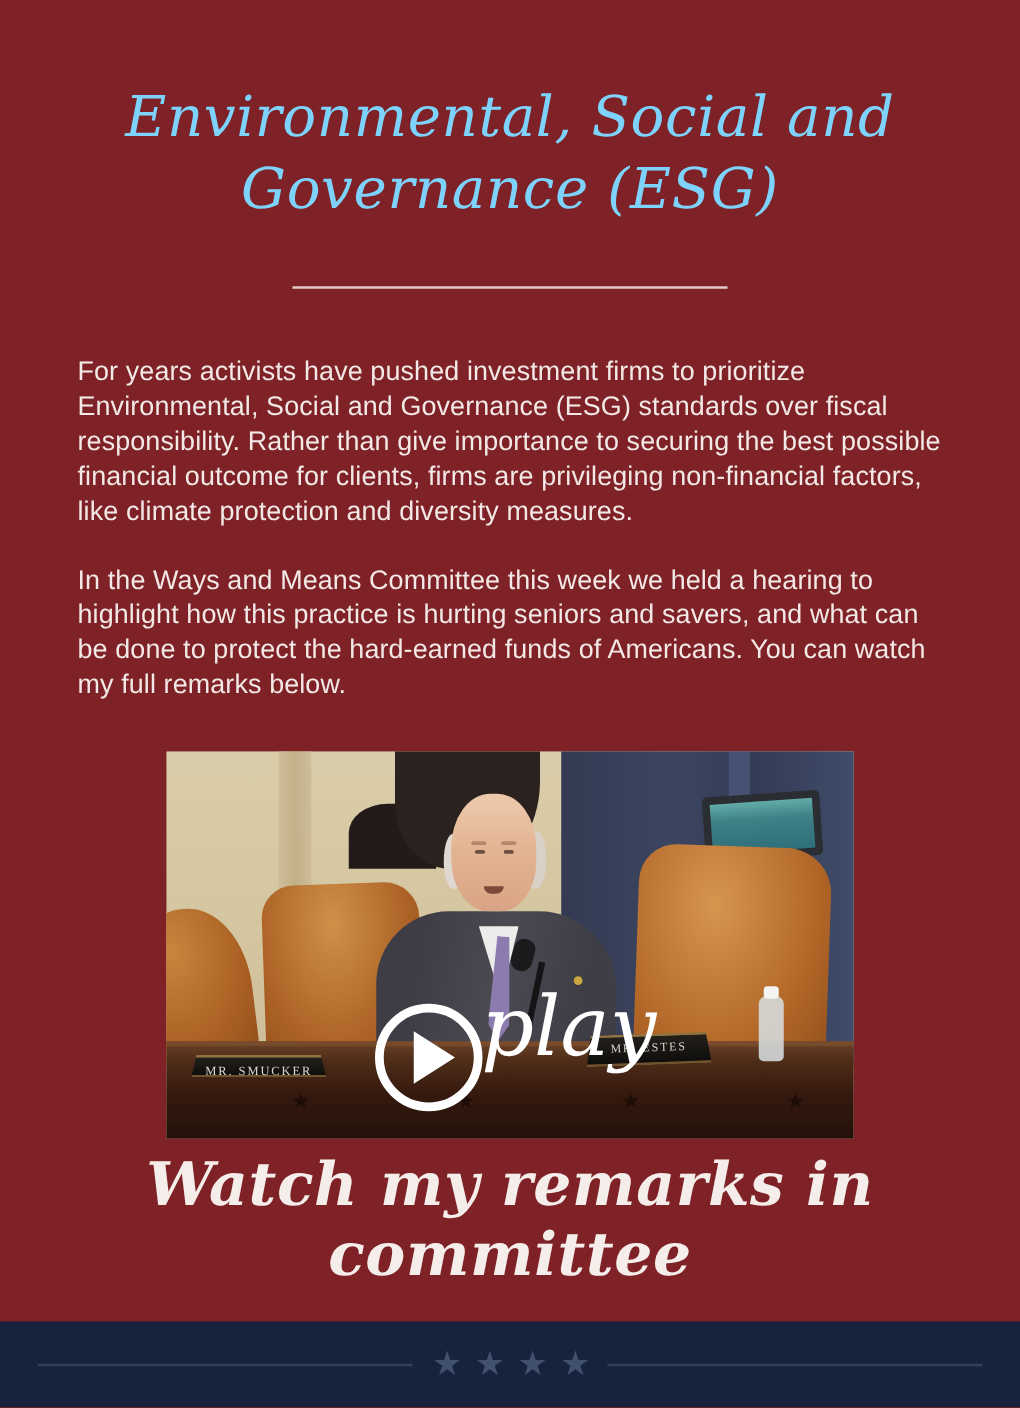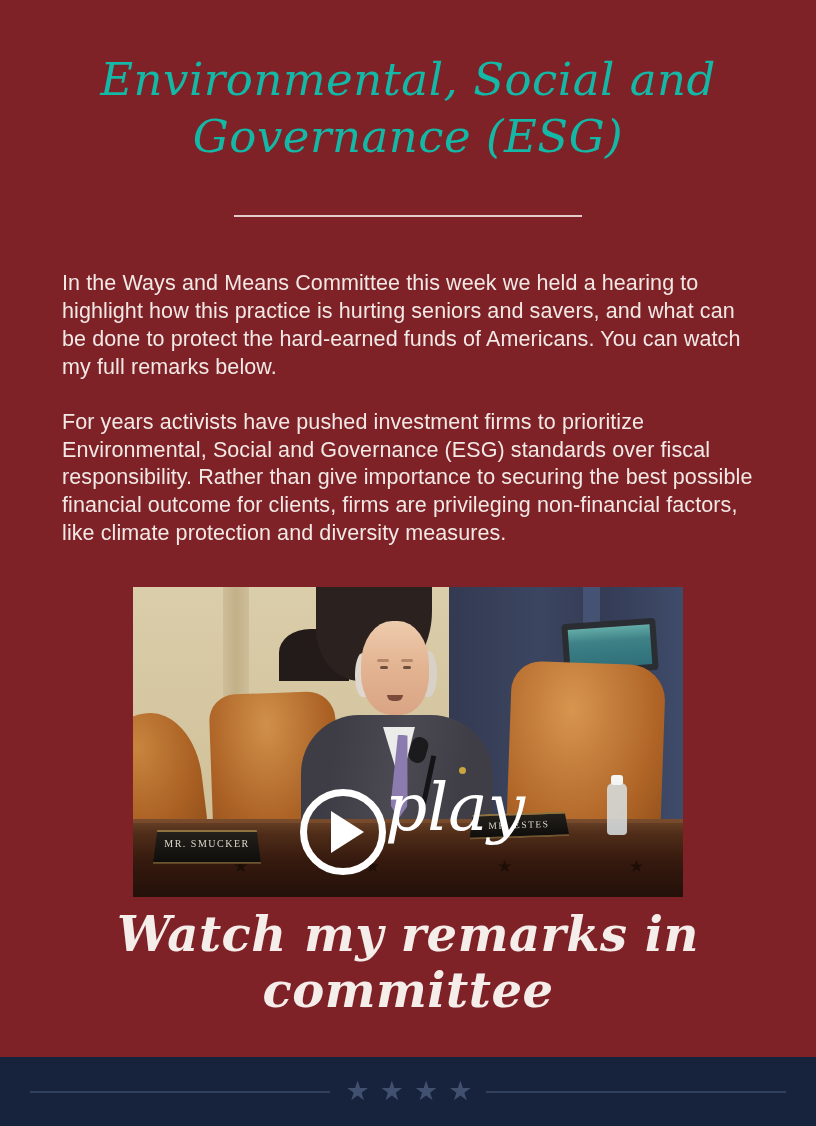--- a/index.html
+++ b/index.html
@@ -6,26 +6,26 @@
   html,body { width:816px; }
   body {
     width:816px; height:1126px; overflow:hidden;
     font-family:"Liberation Sans", sans-serif;
     background:#7E2227;
   }
   .page {
     width:816px; height:1057px; background:#7E2227; position:relative;
   }
   .page-title {
-    padding-top:52px;
+    padding-top:66px;
     width:640px; margin:0 auto;
     font-family:"DejaVu Serif", serif;
     font-style:italic; font-weight:400;
     font-size:45px; line-height:1.26;
-    color:#14b8a6; text-align:center;
+    color:#7dd3fc; text-align:center;
     letter-spacing:0.5px;
   }
   .title-divider {
     width:348px; height:2px; margin:50px auto 0;
     background:rgba(243,233,230,0.85);
   }
   .body-copy { width:692px; margin:0 auto; padding-top:53px; }
   .body-copy p {
     font-size:21.5px; line-height:1.295; color:#F2E8E5;
     letter-spacing:0.1px;
@@ -89,21 +89,21 @@
     background:linear-gradient(180deg,#6B4227 0%,#4E2C18 20%,#35190E 55%,#23110A 100%); }
   .desk-edge { left:0; top:232px; width:550px; height:4px; background:#7F522F; opacity:.65; }
   .desk-stars { left:100px; top:262px; width:420px; height:36px;
     color:rgba(8,4,2,0.5); font-size:17px; letter-spacing:56px; line-height:36px;
     white-space:nowrap; }
   .nameplate { background:linear-gradient(180deg,#23201B 0%,#0F0E0C 100%);
     border-top:2px solid #8F7340; border-bottom:2px solid #6E5530;
     clip-path:polygon(4% 0,96% 0,100% 100%,0 100%);
     color:#DDD8CC; font-family:"Liberation Serif", serif;
     text-align:center; white-space:nowrap; }
-  .nameplate.smucker { left:20px; top:243px; width:108px; height:34px;
+  .nameplate.smucker { left:20px; top:243px; width:108px; height:18px;
     font-size:10px; line-height:23px; letter-spacing:1.5px; }
   .nameplate.estes { left:336px; top:226px; width:100px; height:25px;
     font-size:9.5px; line-height:21px; letter-spacing:1.5px; transform:rotate(-2deg); }
   .bottle { left:474px; top:196px; width:20px; height:52px;
     background:rgba(214,221,223,0.88); border-radius:6px 6px 4px 4px; }
   .bottle-cap { left:478px; top:188px; width:12px; height:10px; background:#F4F4F2;
     border-radius:3px; }
   .play-ring { left:167px; top:202px; width:86px; height:86px;
     border:7px solid #FFFFFF; border-radius:50%; }
   .play-tri { left:198px; top:224px; width:0; height:0;
@@ -129,22 +129,22 @@
 </head>
 <body>
 
 <div class="page">
 
   <h1 class="page-title">Environmental, Social and Governance (ESG)</h1>
 
   <div class="title-divider"></div>
 
   <div class="body-copy">
+    <p>For years activists have pushed investment firms to prioritize Environmental, Social and Governance (ESG) standards over fiscal responsibility. Rather than give importance to securing the best possible financial outcome for clients, firms are privileging non-financial factors, like climate protection and diversity measures.</p>
     <p>In the Ways and Means Committee this week we held a hearing to highlight how this practice is hurting seniors and savers, and what can be done to protect the hard-earned funds of Americans. You can watch my full remarks below.</p>
-    <p>For years activists have pushed investment firms to prioritize Environmental, Social and Governance (ESG) standards over fiscal responsibility. Rather than give importance to securing the best possible financial outcome for clients, firms are privileging non-financial factors, like climate protection and diversity measures.</p>
   </div>
 
   <div class="video-wrap">
     <div class="wall"></div>
     <div class="wall-pillar"></div>
     <div class="curtain"></div>
     <div class="curtain-fold"></div>
     <div class="woman-shoulder"></div>
     <div class="woman-hair"></div>
     <div class="chair-far-left"></div>

